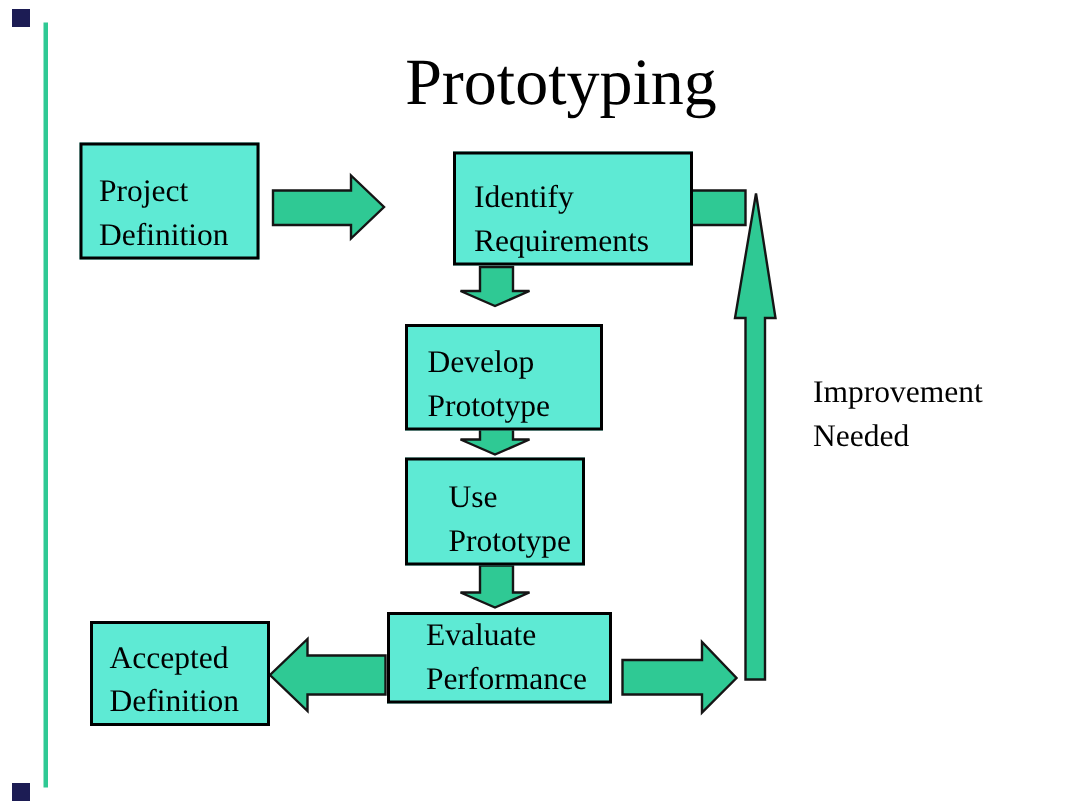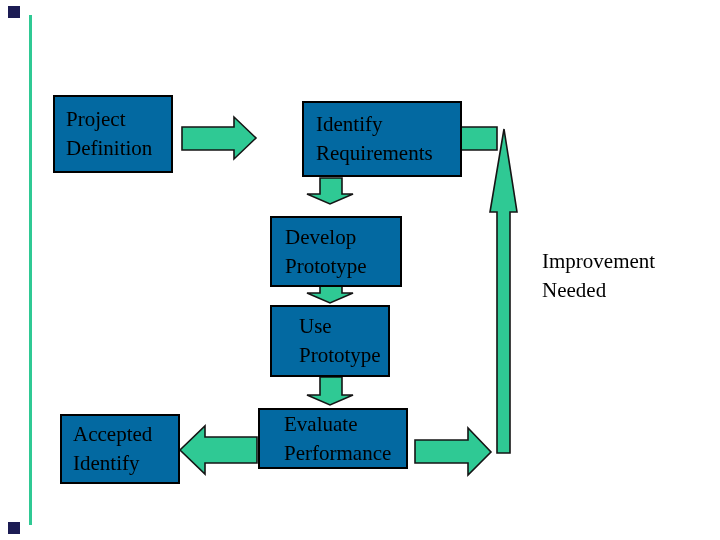--- a/index.html
+++ b/index.html
@@ -27,24 +27,24 @@
     left: 54px;
     width: 640px;
     text-align: center;
     font-size: 44px;
     line-height: 54px;
     font-weight: 400;
     white-space: nowrap;
   }
   .node {
     position: absolute;
-    background: #0369a1;
+    background: #5eead4;
     border: 2px solid var(--box-border);
     display: flex;
-    align-items: center;
+    align-items: flex-end;
   }
   .node-label {
     font-size: 21px;
     line-height: 29px;
     white-space: pre-line;
   }
   .annotation {
     position: absolute;
     font-size: 21px;
     line-height: 29px;
@@ -87,20 +87,21 @@
 </style>
 </head>
 <body>
 
 <div class="slide">
 
   <div class="accent-bar"></div>
   <div class="accent-square top"></div>
   <div class="accent-square bottom"></div>
 
+  <div class="slide-title">Prototyping</div>
 
   <svg class="arrow-layer" viewBox="0 0 720 540" xmlns="http://www.w3.org/2000/svg">
     <polygon points="182,127 234,127 234,117 256,138 234,159 234,150 182,150"></polygon>
     <polygon points="497,127 443,127 443,117 420,138 443,159 443,150 497,150"></polygon>
     <polygon points="320,178 342,178 342,194 353,194 330,204 307,194 320,194"></polygon>
     <polygon points="320,275 342,275 342,293 353,293 330,303 307,293 320,293"></polygon>
     <polygon points="320,377 342,377 342,395 353,395 330,405 307,395 320,395"></polygon>
     <polygon points="257,437 205,437 205,426 180,450 205,474 205,463 257,463"></polygon>
     <polygon points="415,440 468,440 468,428 491,452 468,475 468,463 415,463"></polygon>
     <polygon points="497,453 497,212 490,212 504,129 517,212 510,212 510,453"></polygon>
@@ -126,19 +127,19 @@
 Prototype</span>
   </div>
 
   <div class="node n-evaluate">
     <span class="node-label">Evaluate
 Performance</span>
   </div>
 
   <div class="node n-accepted">
     <span class="node-label">Accepted
-Identify</span>
+Definition</span>
   </div>
 
   <div class="annotation a-improvement">Improvement
 Needed</div>
 
 </div>
 
 </body></html>

